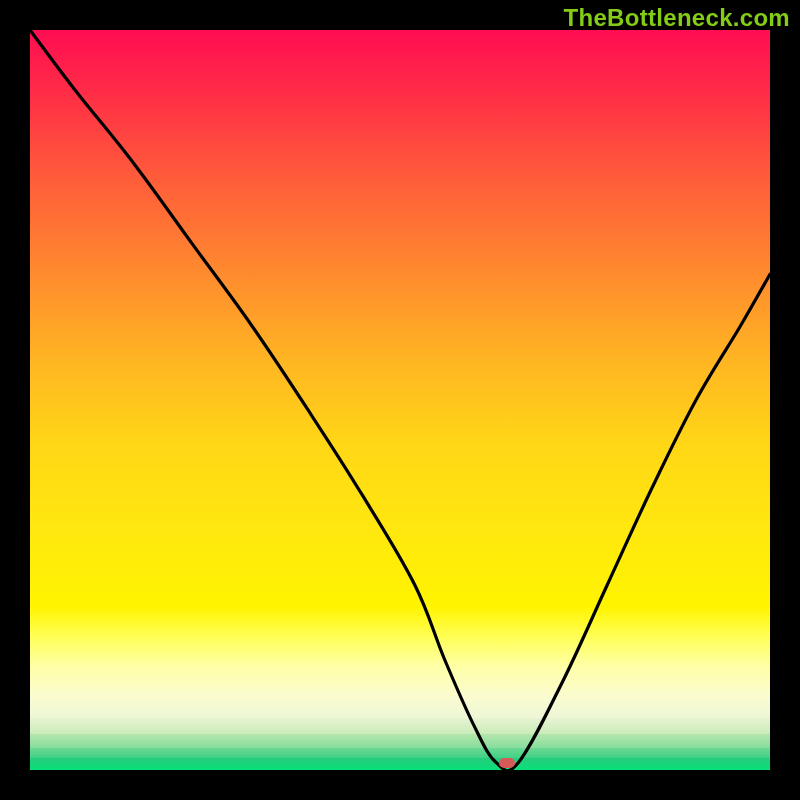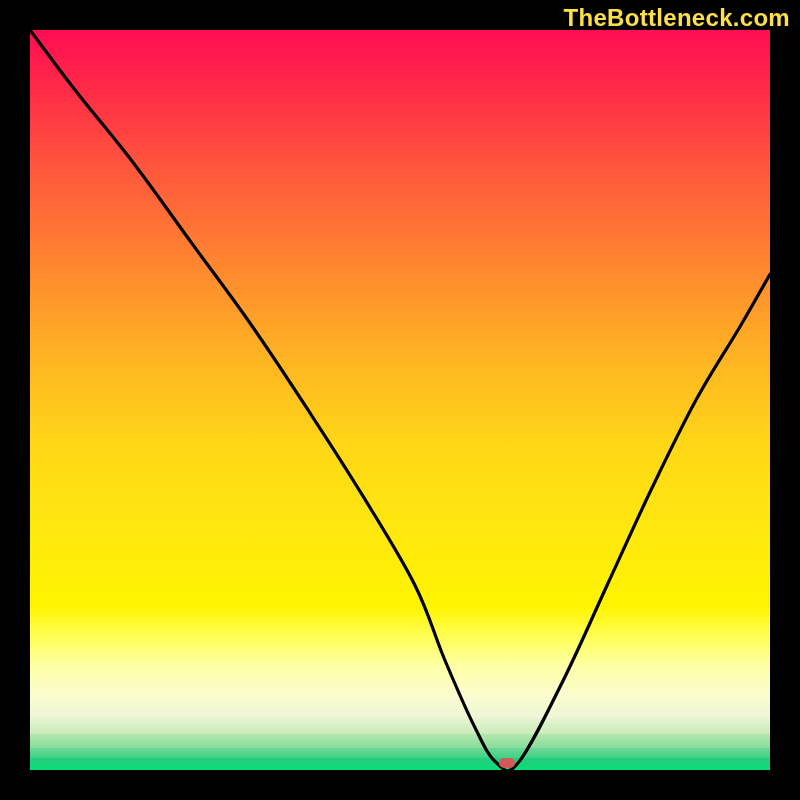--- a/index.html
+++ b/index.html
@@ -13,21 +13,21 @@
   .frame {
     position: relative;
     width: 800px;
     height: 800px;
     background: #000;
   }
   .watermark {
     position: absolute;
     top: 4px;
     right: 10px;
-    color: #fde047;
+    color: #84cc16;
     font-family: Arial, Helvetica, sans-serif;
     font-size: 24px;
     font-weight: 600;
     letter-spacing: 0.3px;
     z-index: 30;
     pointer-events: none;
   }
   .plot-area {
     position: absolute;
     left: 30px;

